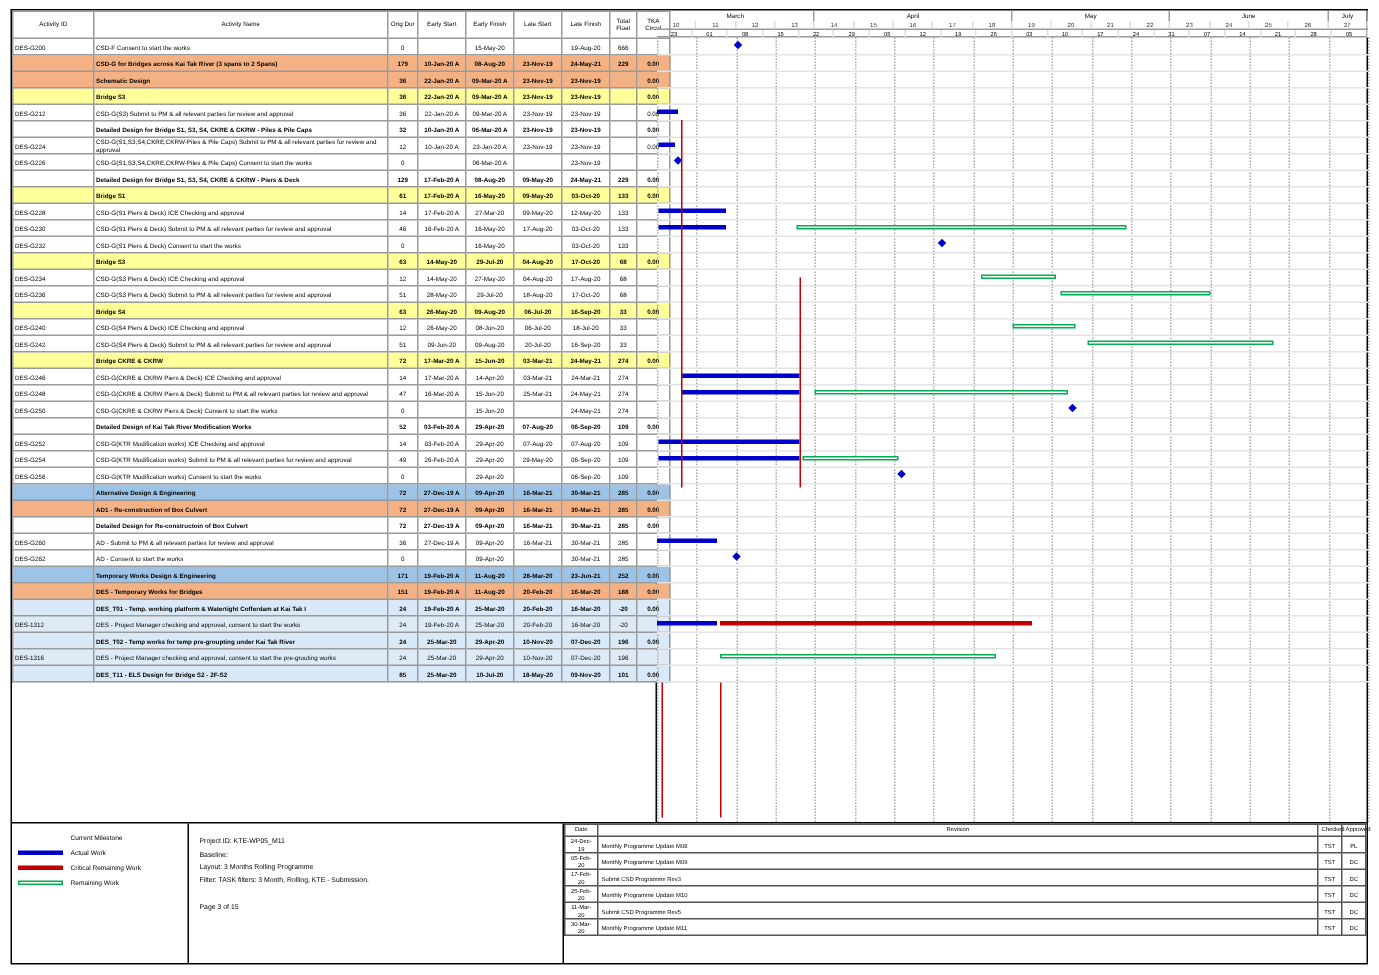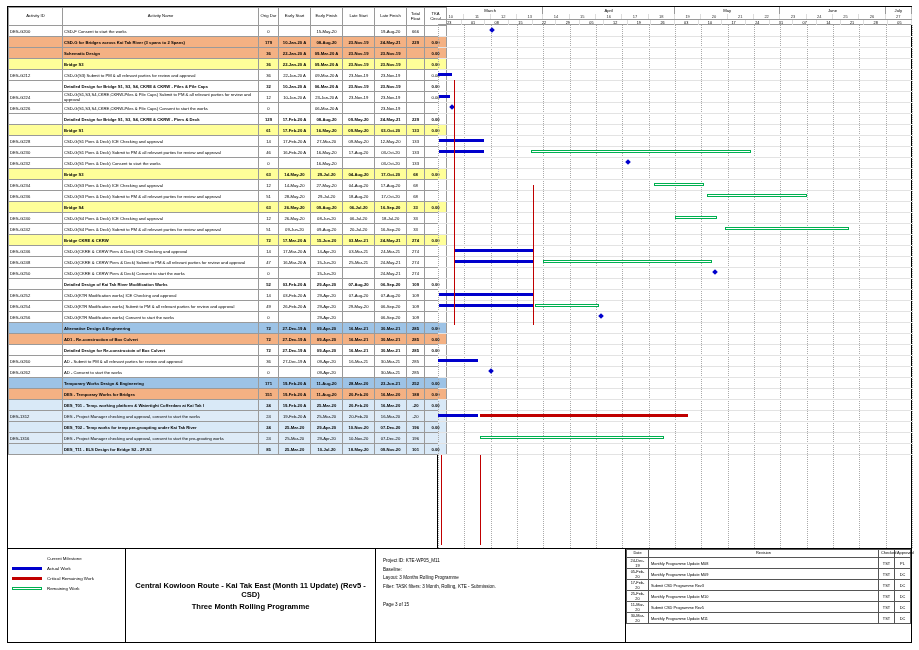--- a/index.html
+++ b/index.html
@@ -720,24 +720,20 @@
         <span>Critical Remaining Work</span>
       </div>
       <div class="legend-row">
         <span class="lg-sym">
               <span class="lg-bar-green" style="display:block"></span>
             </span>
         <span>Remaining Work</span>
       </div>
     </div>
 
-    <div class="titlebox">
-      <div class="t1">Central Kowloon Route - Kai Tak East (Month 11 Update) (Rev5 - CSD)</div>
-      <div class="t2">Three Month Rolling Programme</div>
-    </div>
 
     <div class="projbox">
       <div>
         <span>Project ID:</span>
         <span>KTE-WP05_M11</span>
       </div>
       <div>
         <span>Baseline:</span>
         <span></span>
       </div>

